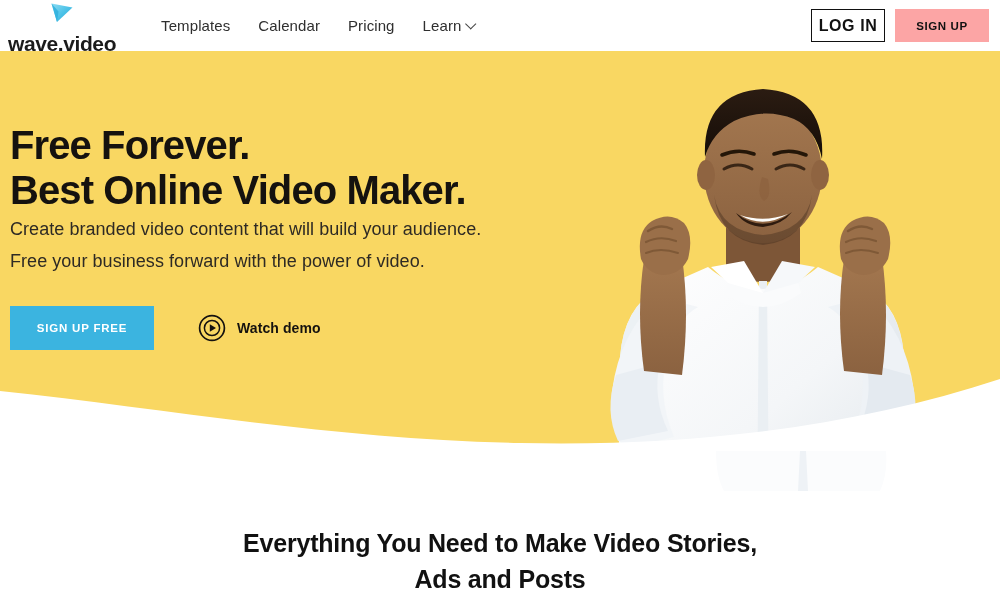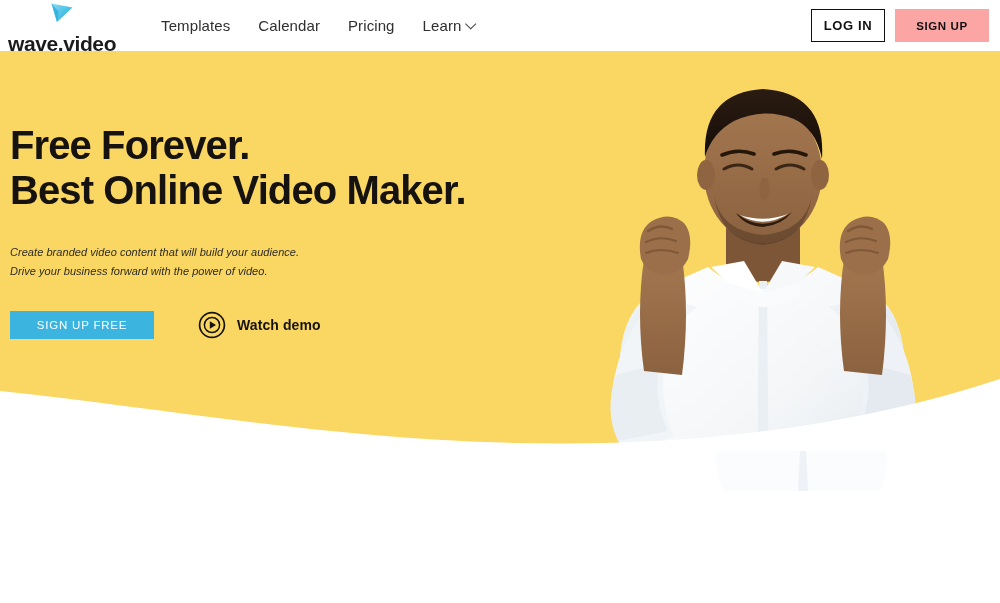--- a/index.html
+++ b/index.html
@@ -47,21 +47,21 @@
     border-right:1.6px solid #444; border-bottom:1.6px solid #444;
     transform:rotate(45deg) translate(-1px,-2px);
   }
   .header-actions {
     margin-left:auto; display:flex; align-items:center;
     gap:10px; margin-right:11px;
   }
   .btn-login {
     width:74px; height:33px;
     border:1px solid #111; background:#fff; color:#111;
-    font-size:13px; font-weight:bold; letter-spacing:0.6px;
+    font-size:16px; font-weight:bold; letter-spacing:0.6px;
     display:flex; align-items:center; justify-content:center;
     cursor:pointer; font-family:"Liberation Sans", sans-serif;
   }
   .btn-signup {
     width:94px; height:33px;
     border:none; background:#fca5a5; color:#111;
     font-size:11.5px; font-weight:bold; letter-spacing:0.6px;
     display:flex; align-items:center; justify-content:center;
     cursor:pointer; font-family:"Liberation Sans", sans-serif;
   }
@@ -76,32 +76,30 @@
 
   .hero-copy {
     position:absolute; left:10px; top:72px;
     width:520px; z-index:6;
   }
   .hero-title {
     font-size:40px; font-weight:bold; color:#15120f;
     line-height:1.12; letter-spacing:-0.9px;
   }
   .hero-sub {
-    margin-top:30px;
-    font-size:11px; color:#2e2a24; line-height:1.78;
+    font-size:18px; color:#2e2a24; line-height:1.78;
     letter-spacing:0.05px;
-    font-style:italic;
   }
   .hero-cta-row {
     margin-top:29px; display:flex; align-items:center;
   }
   .btn-free {
-    width:144px; height:28px;
+    width:144px; height:44px;
     background:#3bb4e0; border:none; color:#ffffff;
-    font-size:11.5px; font-weight:normal; letter-spacing:0.8px;
+    font-size:11.5px; font-weight:bold; letter-spacing:0.8px;
     display:flex; align-items:center; justify-content:center;
     cursor:pointer; font-family:"Liberation Sans", sans-serif;
   }
   .watch-demo {
     display:flex; align-items:center; gap:11px;
     margin-left:44px; cursor:pointer;
   }
   .play-ring { width:28px; height:28px; display:block; }
   .watch-label {
     font-size:14px; font-weight:bold; color:#15120f;
@@ -275,21 +273,21 @@
       </g>
     </svg>
 
     <div class="hero-copy">
       <div class="hero-title">
         <div>Free Forever.</div>
         <div>Best Online Video Maker.</div>
       </div>
       <div class="hero-sub">
         <div>Create branded video content that will build your audience.</div>
-        <div>Drive your business forward with the power of video.</div>
+        <div>Free your business forward with the power of video.</div>
       </div>
       <div class="hero-cta-row">
         <div class="btn-free">SIGN UP FREE</div>
         <div class="watch-demo">
           <svg class="play-ring" viewBox="0 0 28 28">
             <circle cx="14" cy="14" r="12.4" fill="none" stroke="#15120f" stroke-width="1.7"></circle>
             <circle cx="14" cy="14" r="7.6" fill="none" stroke="#15120f" stroke-width="1.5"></circle>
             <path d="M11.8 10.2 L18 14 L11.8 17.8 Z" fill="#15120f"></path>
           </svg>
           <span class="watch-label">Watch demo</span>
@@ -300,14 +298,20 @@
     <svg class="hero-wave" viewBox="0 0 1000 110" preserveAspectRatio="none">
       <path d="M0 110 L0 48 C 170 66 330 96 520 100 C 700 104 860 82 1000 36 L1000 110 Z" fill="#ffffff"></path>
     </svg>
   </div>
 
   <svg class="shirt-below" viewBox="0 0 1000 40">
     <path d="M716 0 Q716 26 724 40 L880 40 Q888 22 886 0 Z" fill="#fbfcfd"></path>
     <path d="M800 0 L806 0 L808 40 L798 40 Z" fill="#eef2f6"></path>
   </svg>
 
+  <div class="features">
+    <div class="features-title">
+      <div>Everything You Need to Make Video Stories,</div>
+      <div>Ads and Posts</div>
+    </div>
+  </div>
 
 </div>
 
 </body></html>

